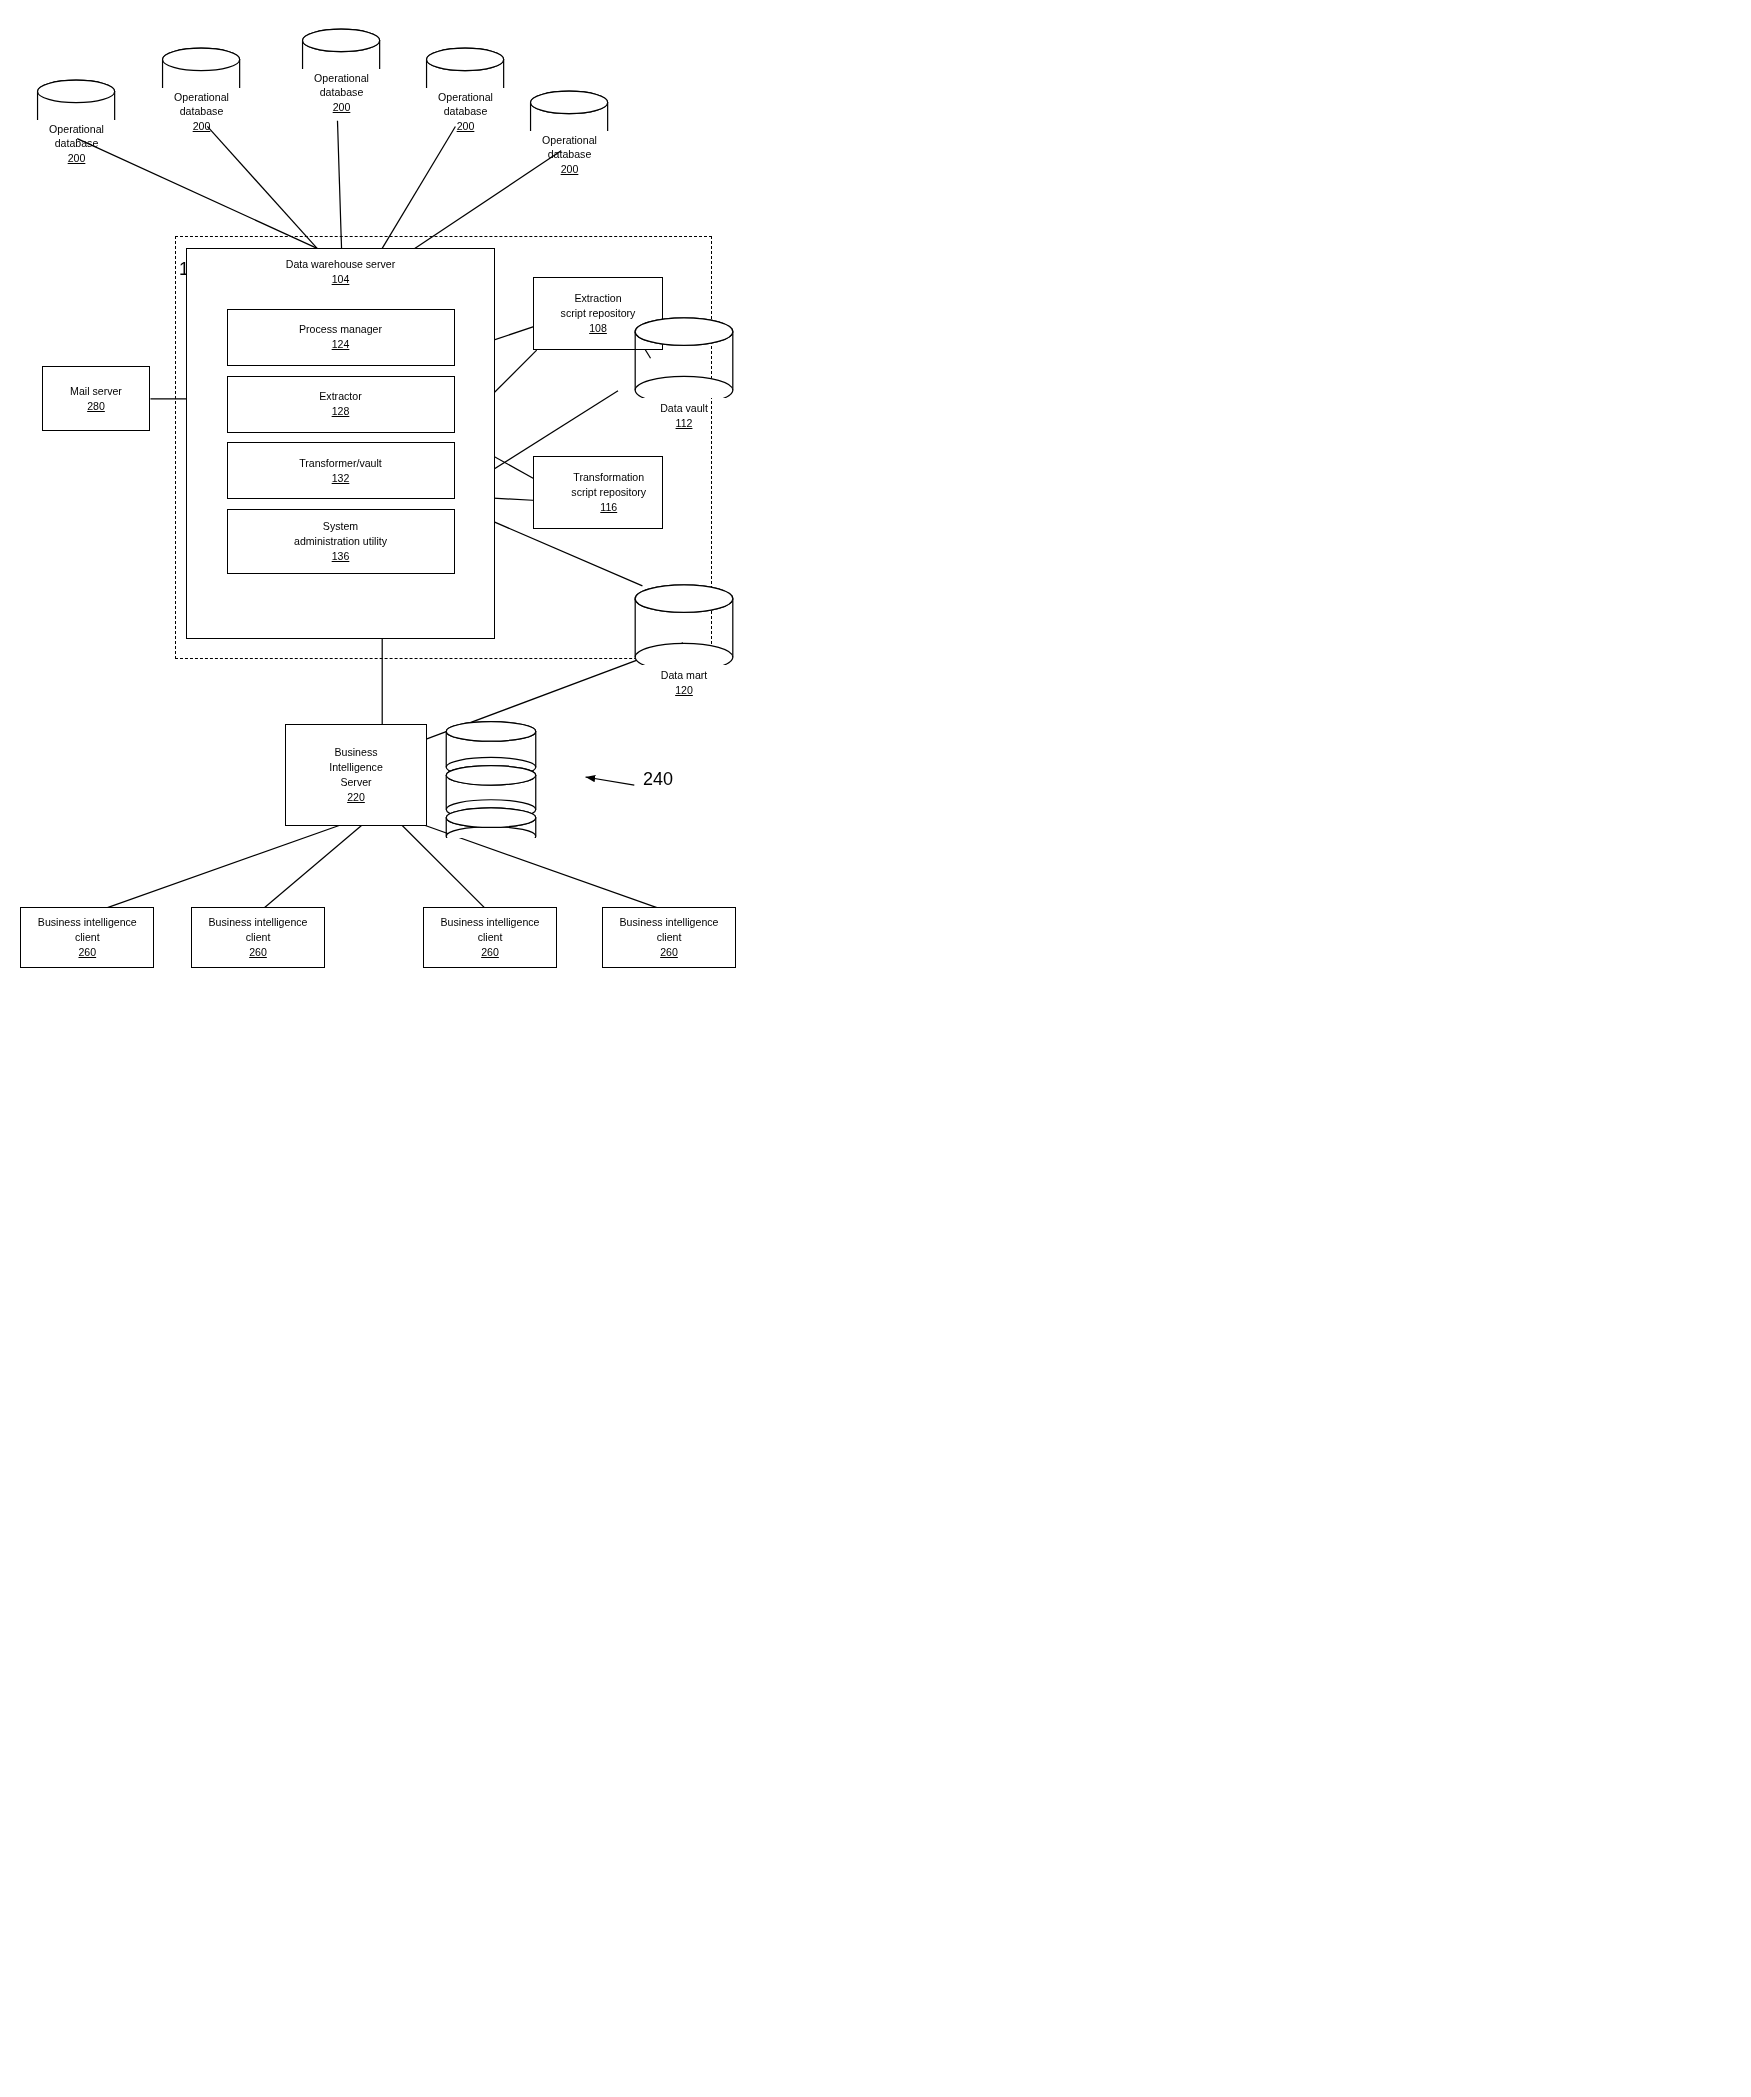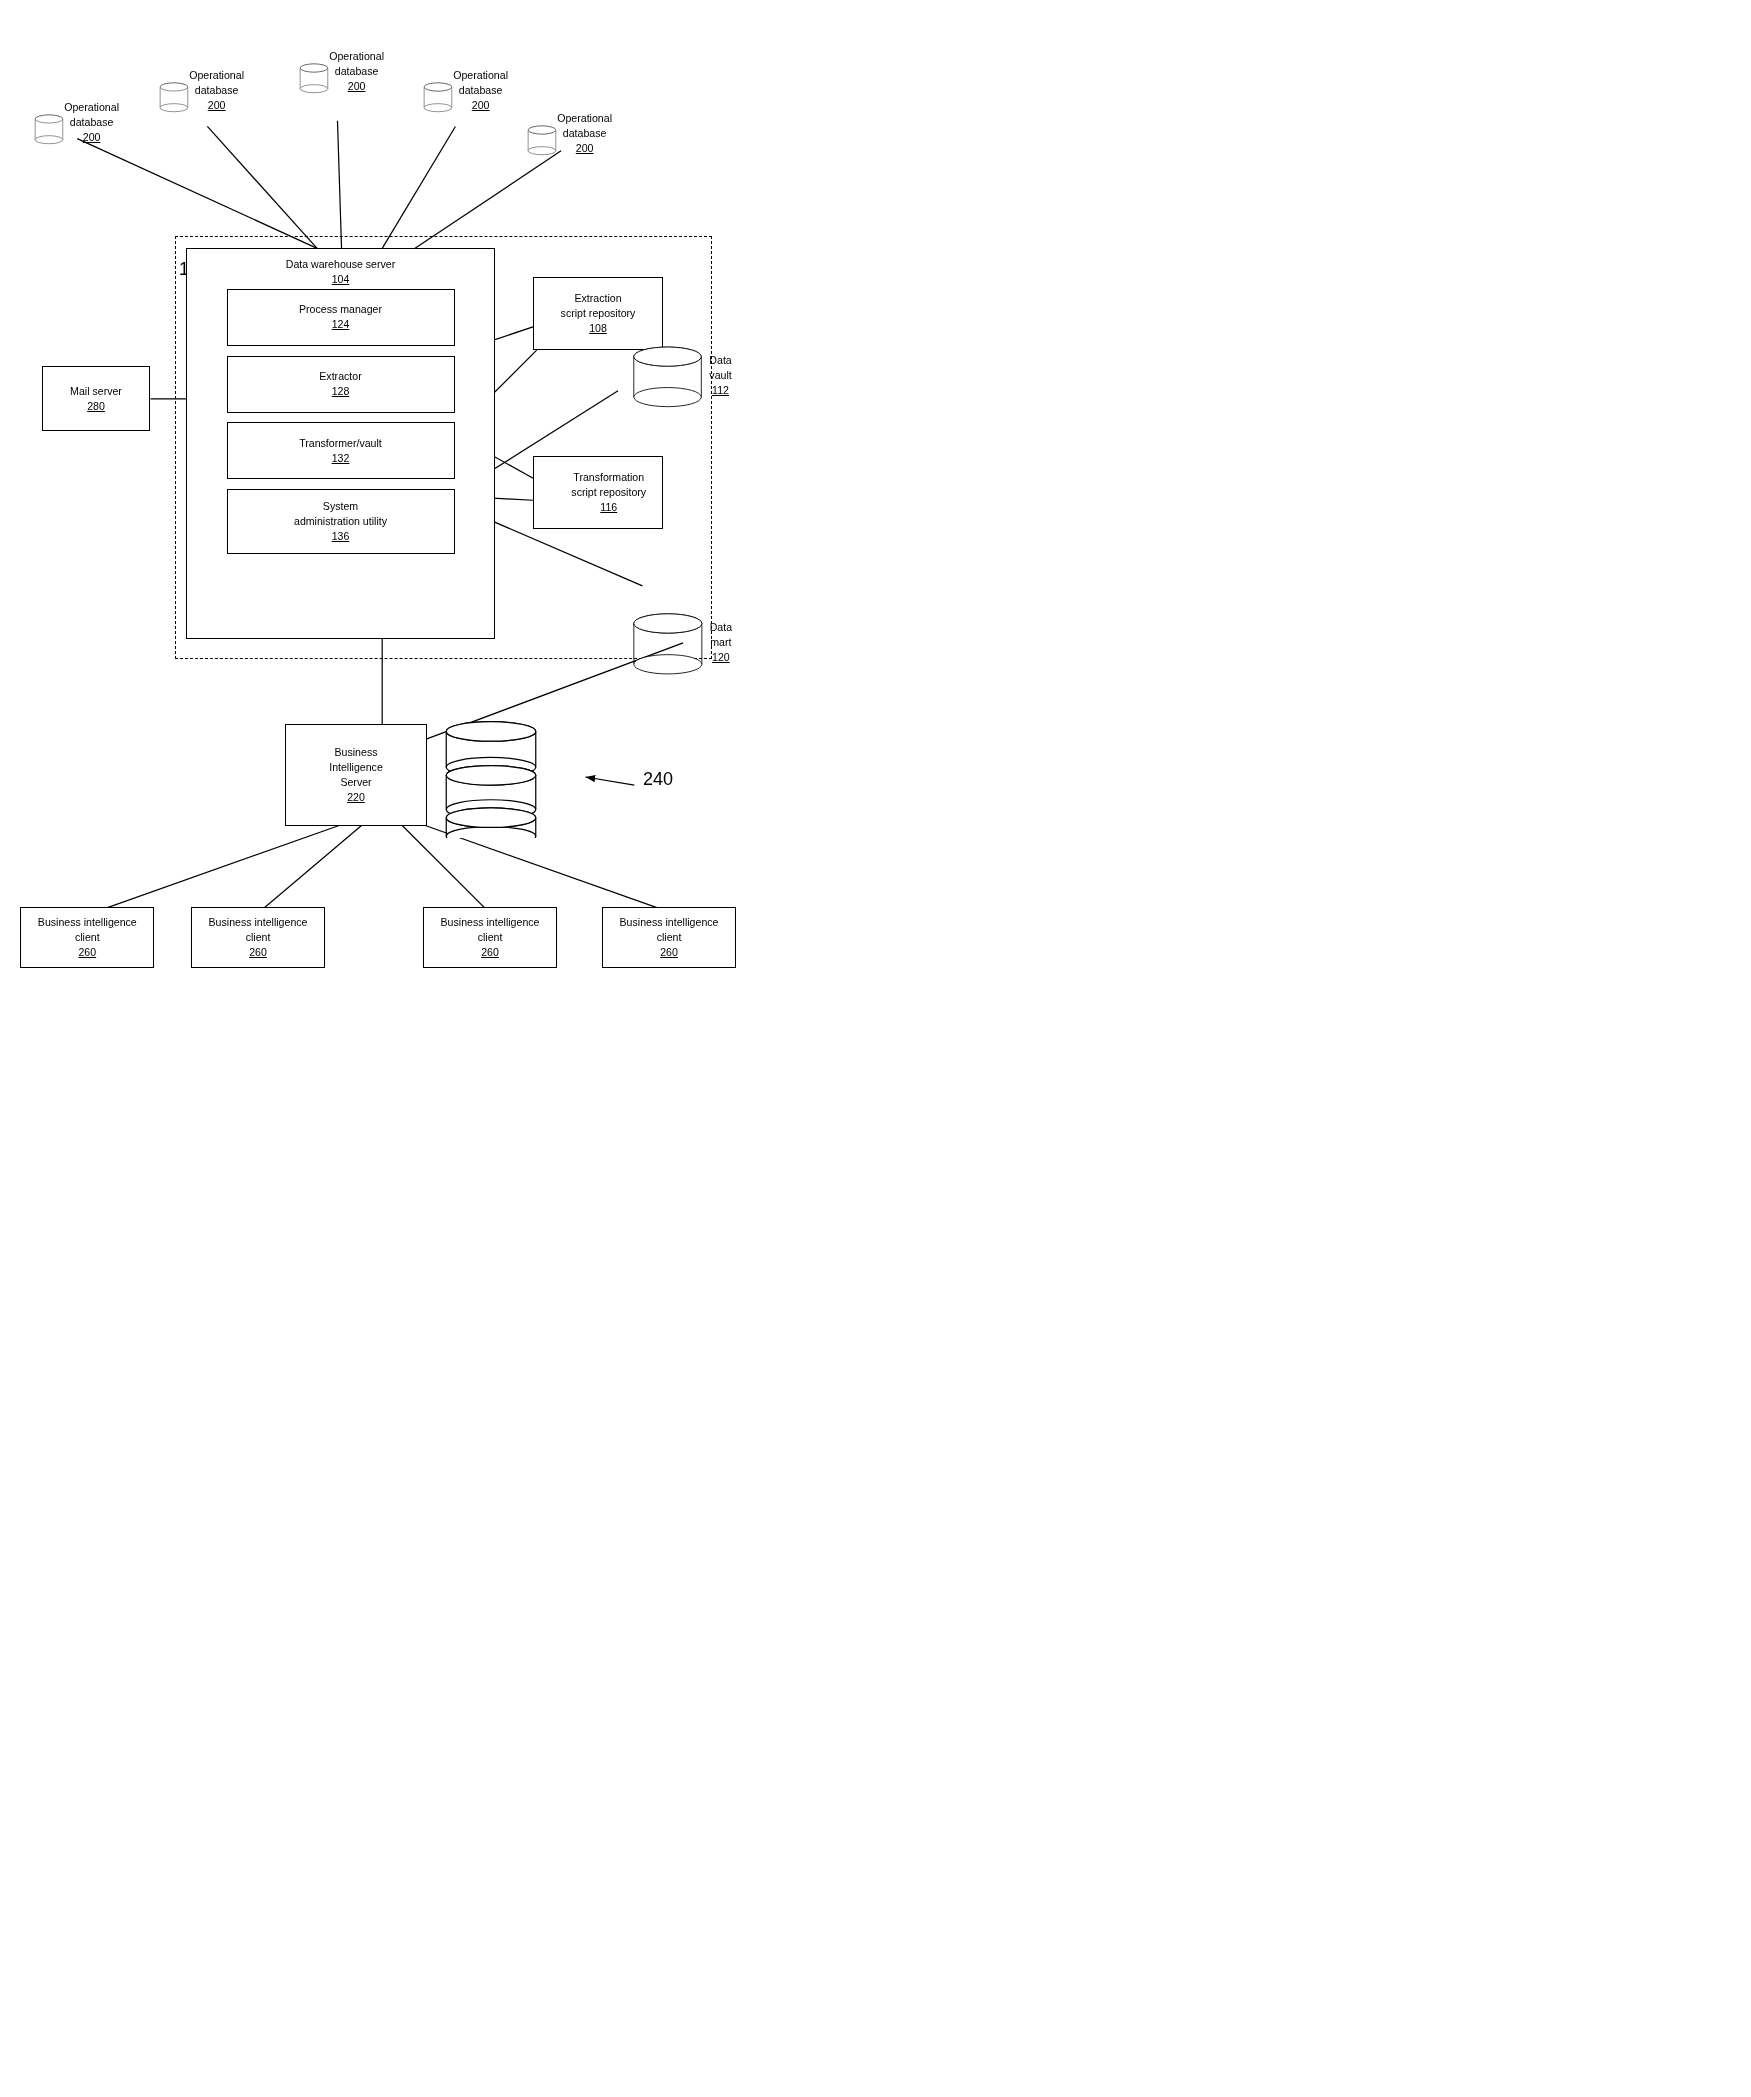--- a/index.html
+++ b/index.html
@@ -37,20 +37,21 @@
     .dashed-box {
       position: absolute;
       border: 1.6px dashed #000;
       background: transparent;
     }
 
     
     .cylinder {
       position: absolute;
       display: flex;
+      flex-direction: column;
       align-items: center;
       justify-content: center;
       text-align: center;
     }
 
     .cyl-svg {
       display: block;
     }
 
     .cyl-text {
@@ -225,21 +226,21 @@
   </div>
 
   <div class="box" style="left:42px; top:366px; width:108px; height:65px;">
     <div class="node-text">
       <span>Mail server</span><br>
       <span class="num">280</span>
     </div>
   </div>
 
   <div class="box" style="left:186px; top:248px; width:309px; height:391px; padding:8.1px; align-items:flex-start; justify-content:flex-start;">
-    <div class="node-text" style="align-self:center; margin-bottom:2px;">
+    <div class="node-text" style="align-self:center; margin-bottom:22px;">
       <span>Data warehouse server</span><br>
       <span class="num">104</span>
     </div>
 
     <div class="box" style="position:relative; left:0; top:0; width:228px; height:57px; margin-bottom:9.8px; align-self:center;">
       <div class="node-text">
         <span>Process manager</span><br>
         <span class="num">124</span>
       </div>
     </div>

